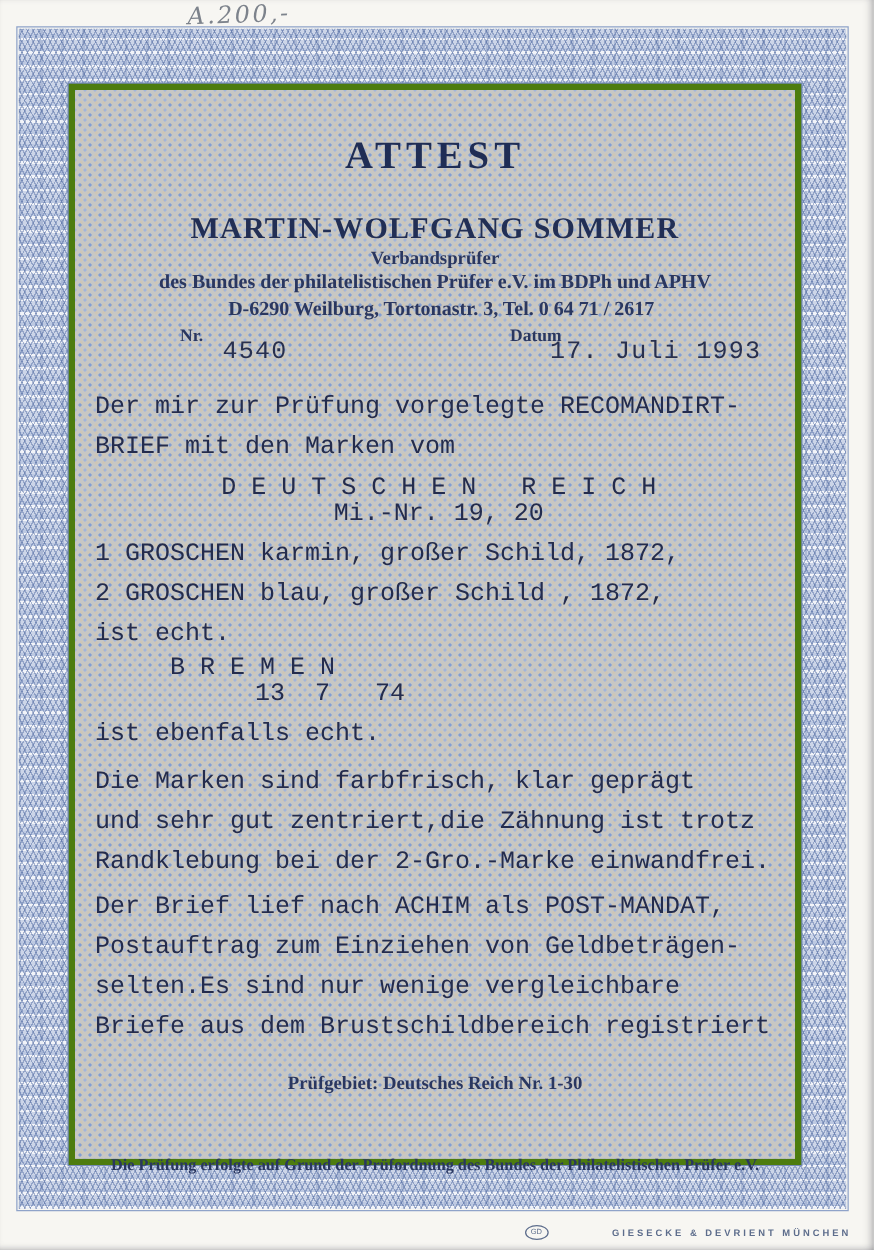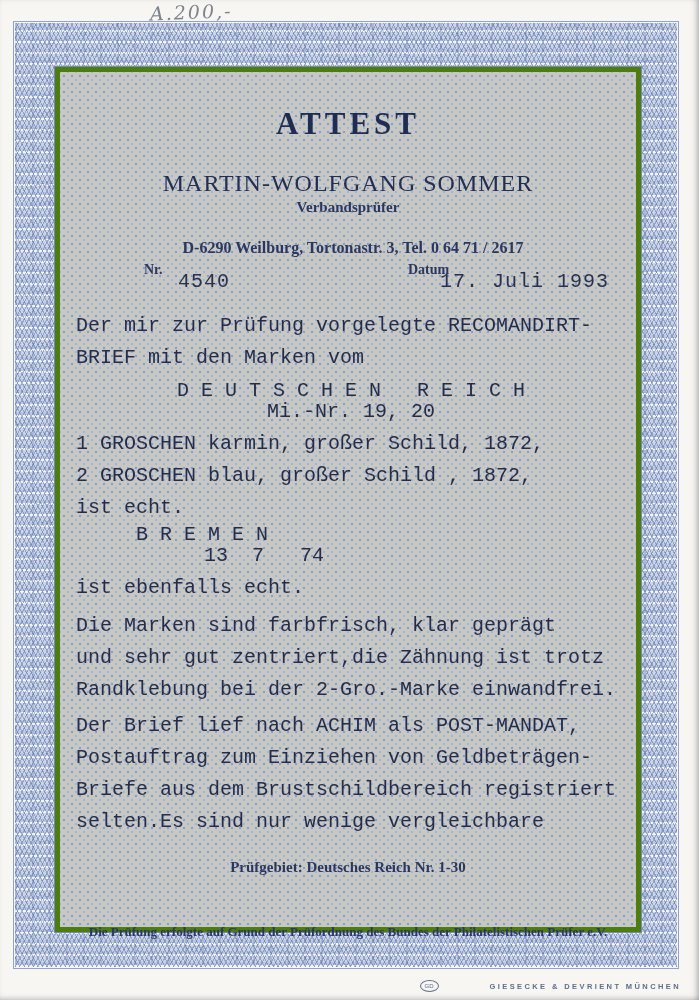--- a/index.html
+++ b/index.html
@@ -55,21 +55,21 @@
     background-position:0 0, 4px 4px, 2px 1px;
   }
   .inner > div{position:absolute;left:0;right:0;}
   .title{
     top:34px;text-align:center;
     font-size:31px;font-weight:700;letter-spacing:4px;
     color:#1f2d55;
   }
   .examiner-name{
     top:98px;text-align:center;
-    font-size:24px;font-weight:400;letter-spacing:1px;
+    font-size:24px;font-weight:700;letter-spacing:1px;
     color:#222f55;
   }
   .examiner-role{
     top:127px;text-align:center;
     font-size:15px;font-weight:600;color:#2a3760;
   }
   .examiner-org{
     top:145px;text-align:center;
     font-size:16px;font-weight:600;color:#2a3760;
   }
@@ -137,20 +137,21 @@
 
   <div class="outer-line"></div>
   <div class="guilloche"></div>
 
   <div class="frame">
     <div class="inner">
 
       <div class="title">ATTEST</div>
       <div class="examiner-name">MARTIN-WOLFGANG SOMMER</div>
       <div class="examiner-role">Verbandsprüfer</div>
+      <div class="examiner-org">des Bundes der philatelistischen Prüfer e.V. im BDPh und APHV</div>
       <div class="examiner-address">D-6290 Weilburg, Tortonastr. 3, Tel. 0 64 71 / 2617</div>
 
       <div class="nr-row">
         <span class="lab nr-label">Nr.</span>
         <span class="val nr-value">4540</span>
         <span class="lab datum-label">Datum</span>
         <span class="val datum-value">17. Juli 1993</span>
       </div>
 
       <div class="body-text">
@@ -162,22 +163,22 @@
           <div class="bline">2 GROSCHEN blau, großer Schild , 1872,</div>
           <div class="bline">ist echt.</div>
           <div class="bline tight indent-name">B R E M E N</div>
           <div class="bline tight indent-date">13  7   74</div>
           <div class="bline gap-top">ist ebenfalls echt.</div>
           <div class="bline gap-top">Die Marken sind farbfrisch, klar geprägt</div>
           <div class="bline">und sehr gut zentriert,die Zähnung ist trotz</div>
           <div class="bline">Randklebung bei der 2-Gro.-Marke einwandfrei.</div>
           <div class="bline gap-top-sm">Der Brief lief nach ACHIM als POST-MANDAT,</div>
           <div class="bline">Postauftrag zum Einziehen von Geldbeträgen-</div>
+          <div class="bline">selten.Es sind nur wenige vergleichbare</div>
           <div class="bline">Briefe aus dem Brustschildbereich registriert</div>
-          <div class="bline">selten.Es sind nur wenige vergleichbare</div>
         </div>
 
       <div class="pruefgebiet">Prüfgebiet: Deutsches Reich Nr. 1-30</div>
       <div class="legal">Die Prüfung erfolgte auf Grund der Prüfordnung des Bundes der Philatelistischen Prüfer e.V.</div>
 
     </div>
   </div>
 
   <div class="imprint">
     <span class="gd-logo">GD</span>

